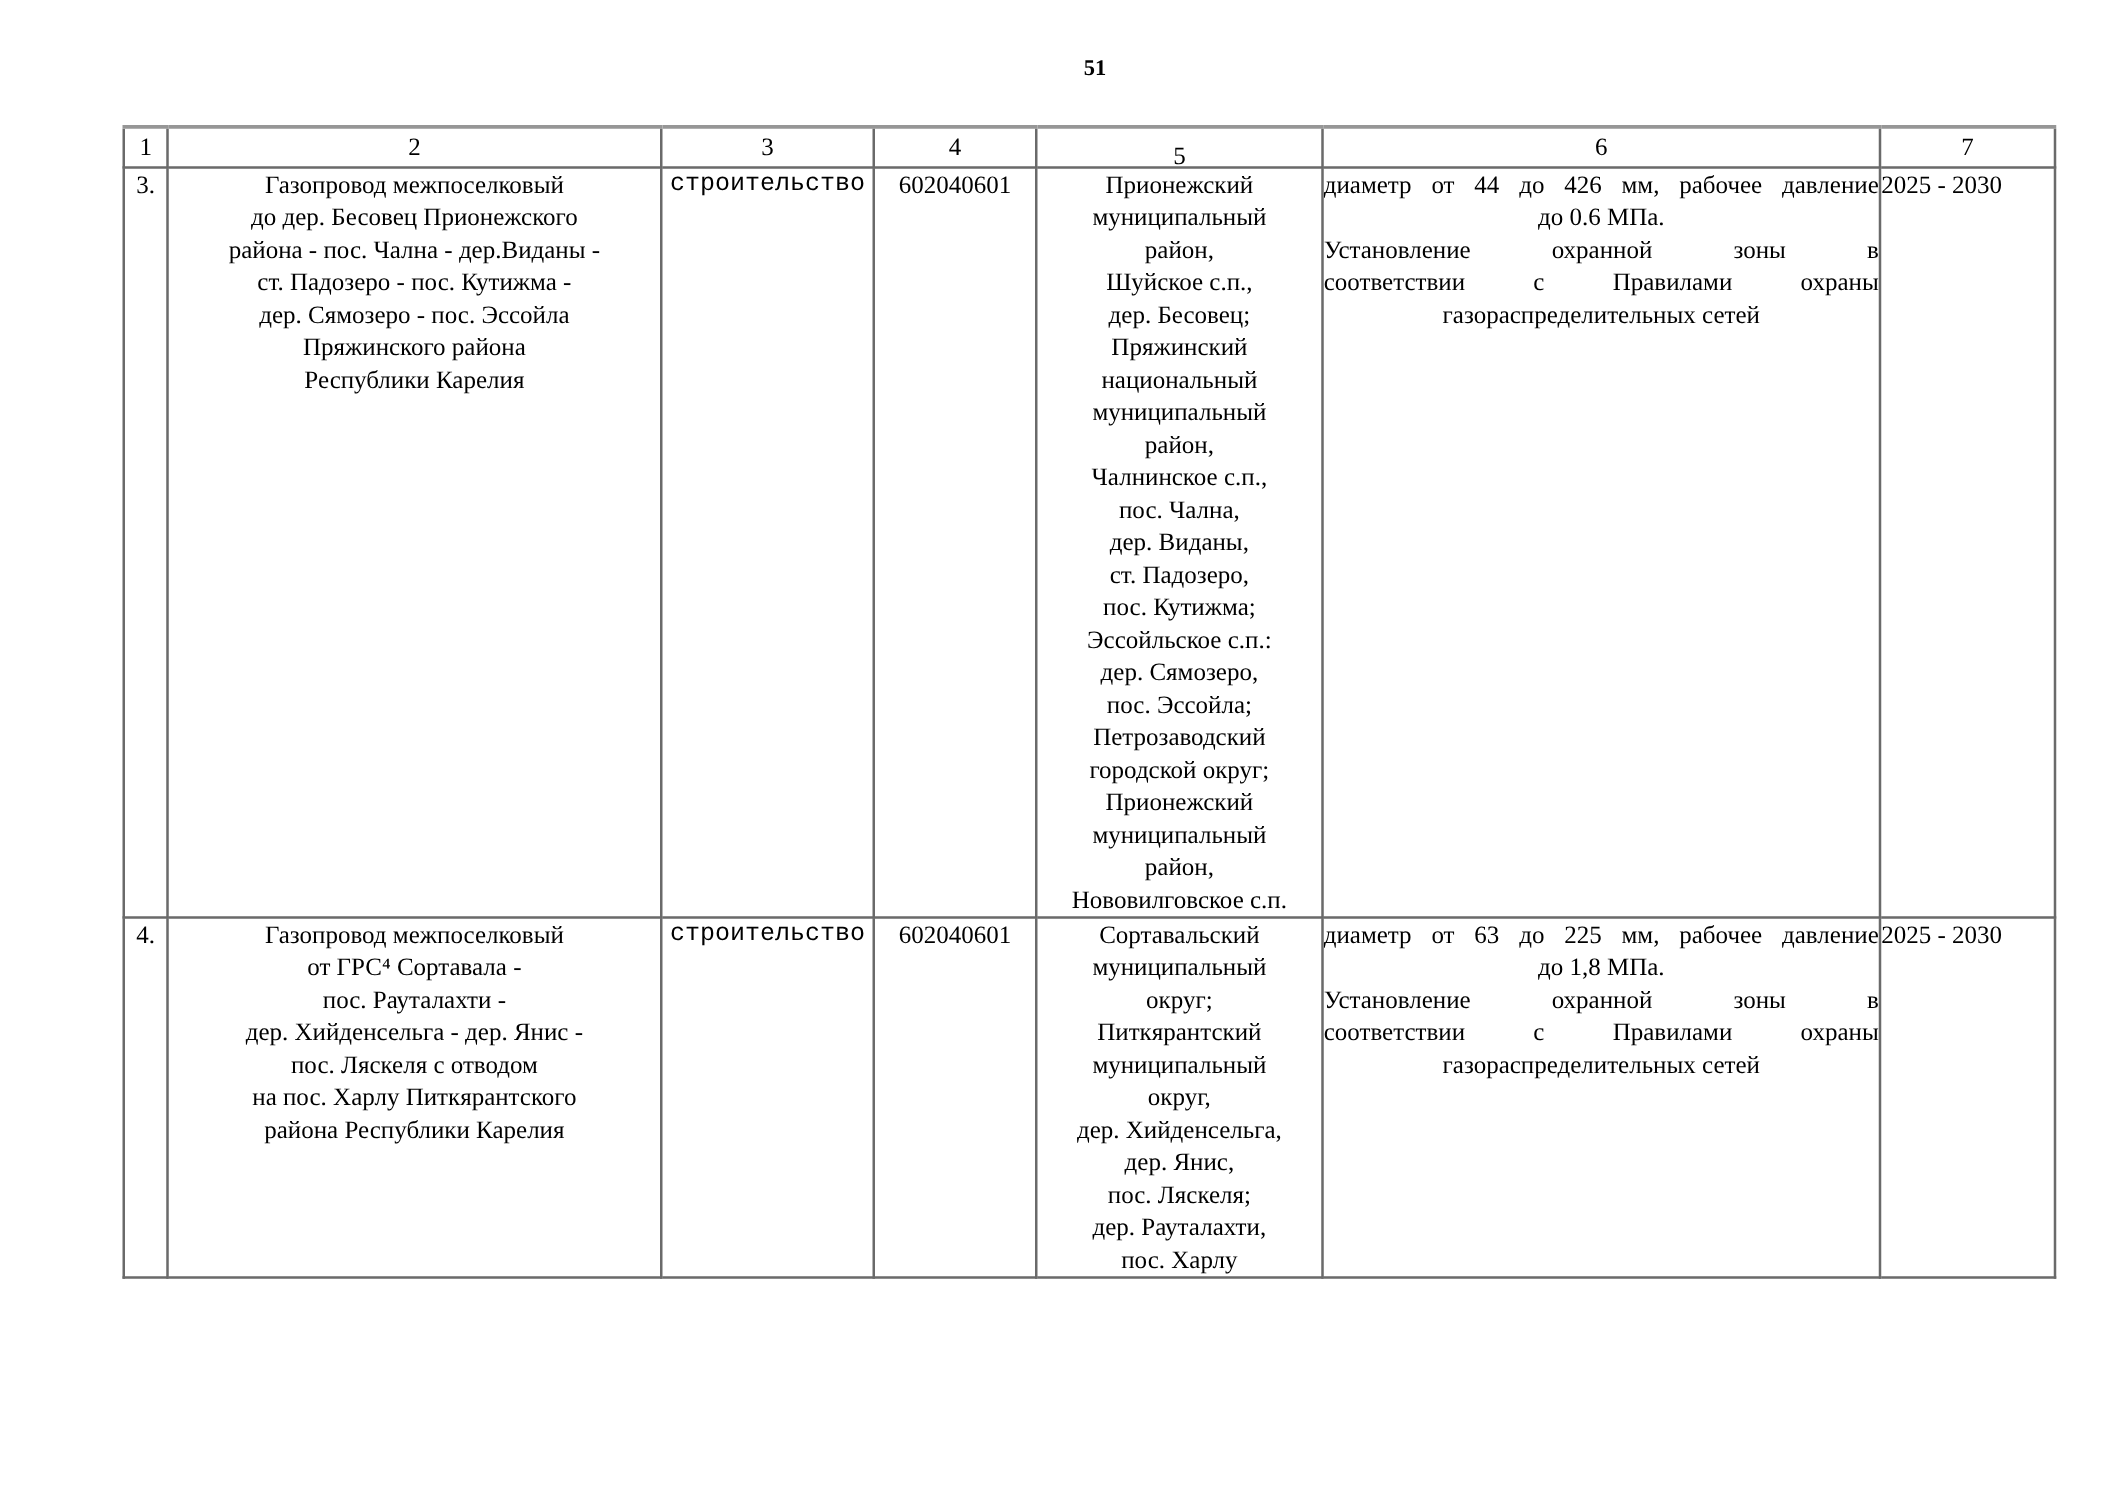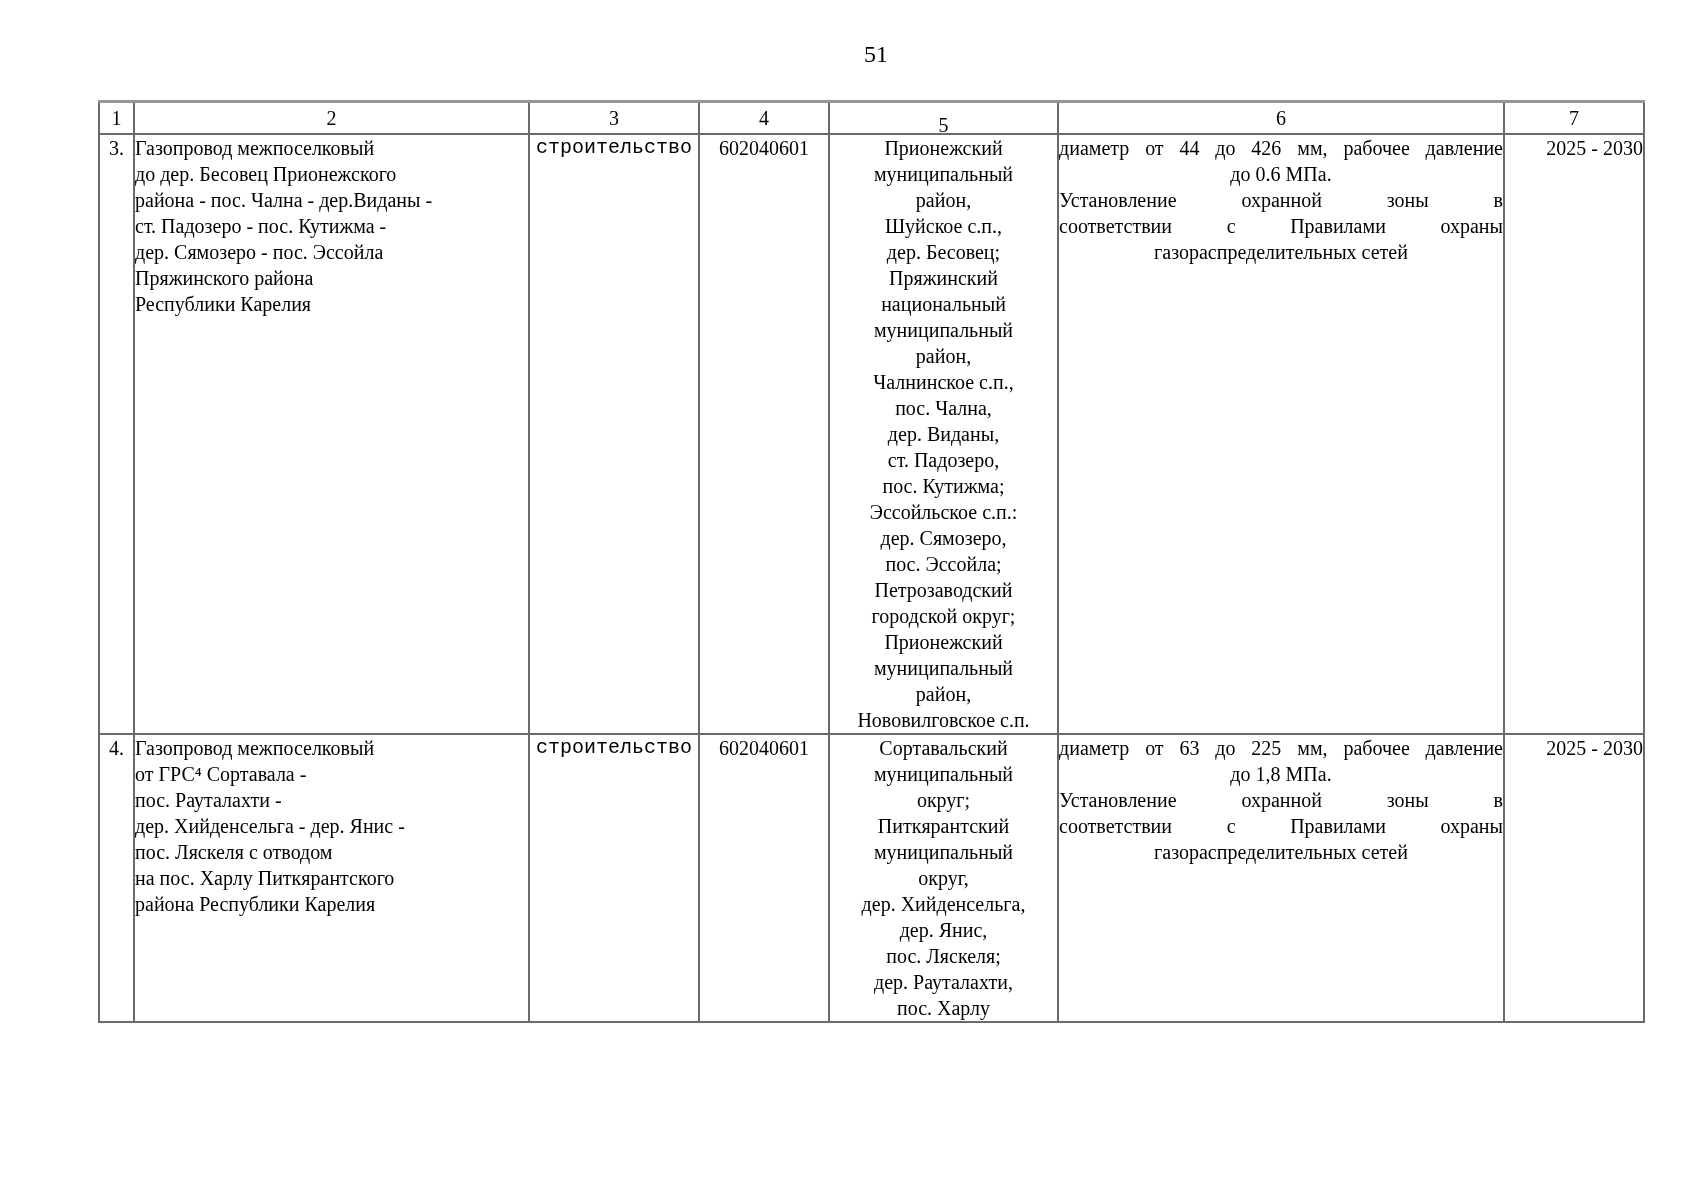--- a/index.html
+++ b/index.html
@@ -14,22 +14,23 @@
     font-family: "Liberation Serif", "DejaVu Serif", serif;
     color: #000000;
     overflow: hidden;
   }
   .page-number {
     position: absolute;
     top: 41px;
     left: 853px;
     width: 46px;
     text-align: center;
-    font-size: 24px;
+    font-size: 18px;
     line-height: 26px;
+    font-weight: bold;
   }
   table.doc-table {
     position: absolute;
     left: 98px;
     top: 100px;
     border-collapse: collapse;
     table-layout: fixed;
     width: 1545px;
     font-size: 20px;
     line-height: 26px;
@@ -44,26 +45,26 @@
   table.doc-table th {
     border-top: 3px solid #969696;
     height: 30px;
     vertical-align: middle;
     text-align: center;
   }
   tr.row-a { height: 600px; }
   tr.row-b { height: 287px; }
   .h-low { position: relative; top: 7px; display: inline-block; }
   .c-num     { text-align: center; padding-top: 3px; }
-  .c-name    { padding-top: 3px; }
+  .c-name    { text-align: center; padding-top: 3px; }
   .c-act     { text-align: center; padding-top: 3px; font-family: Liberation Mono, monospace; }
   .c-code    { text-align: center; padding-top: 3px; border-radius: 24px; }
   .c-loc     { text-align: center; padding-top: 3px; margin-top: 45px; }
   .c-char    { text-align: left; padding: 3px 13px 0 14px; }
-  .c-period  { text-align: right; padding-top: 3px; }
+  .c-period  { text-align: left; padding-top: 3px; }
   
   .jl {
     text-align: justify;
     height: 26px;
     overflow: hidden;
   }
   .jl::after {
     content: "";
     display: inline-block;
     width: 100%;

